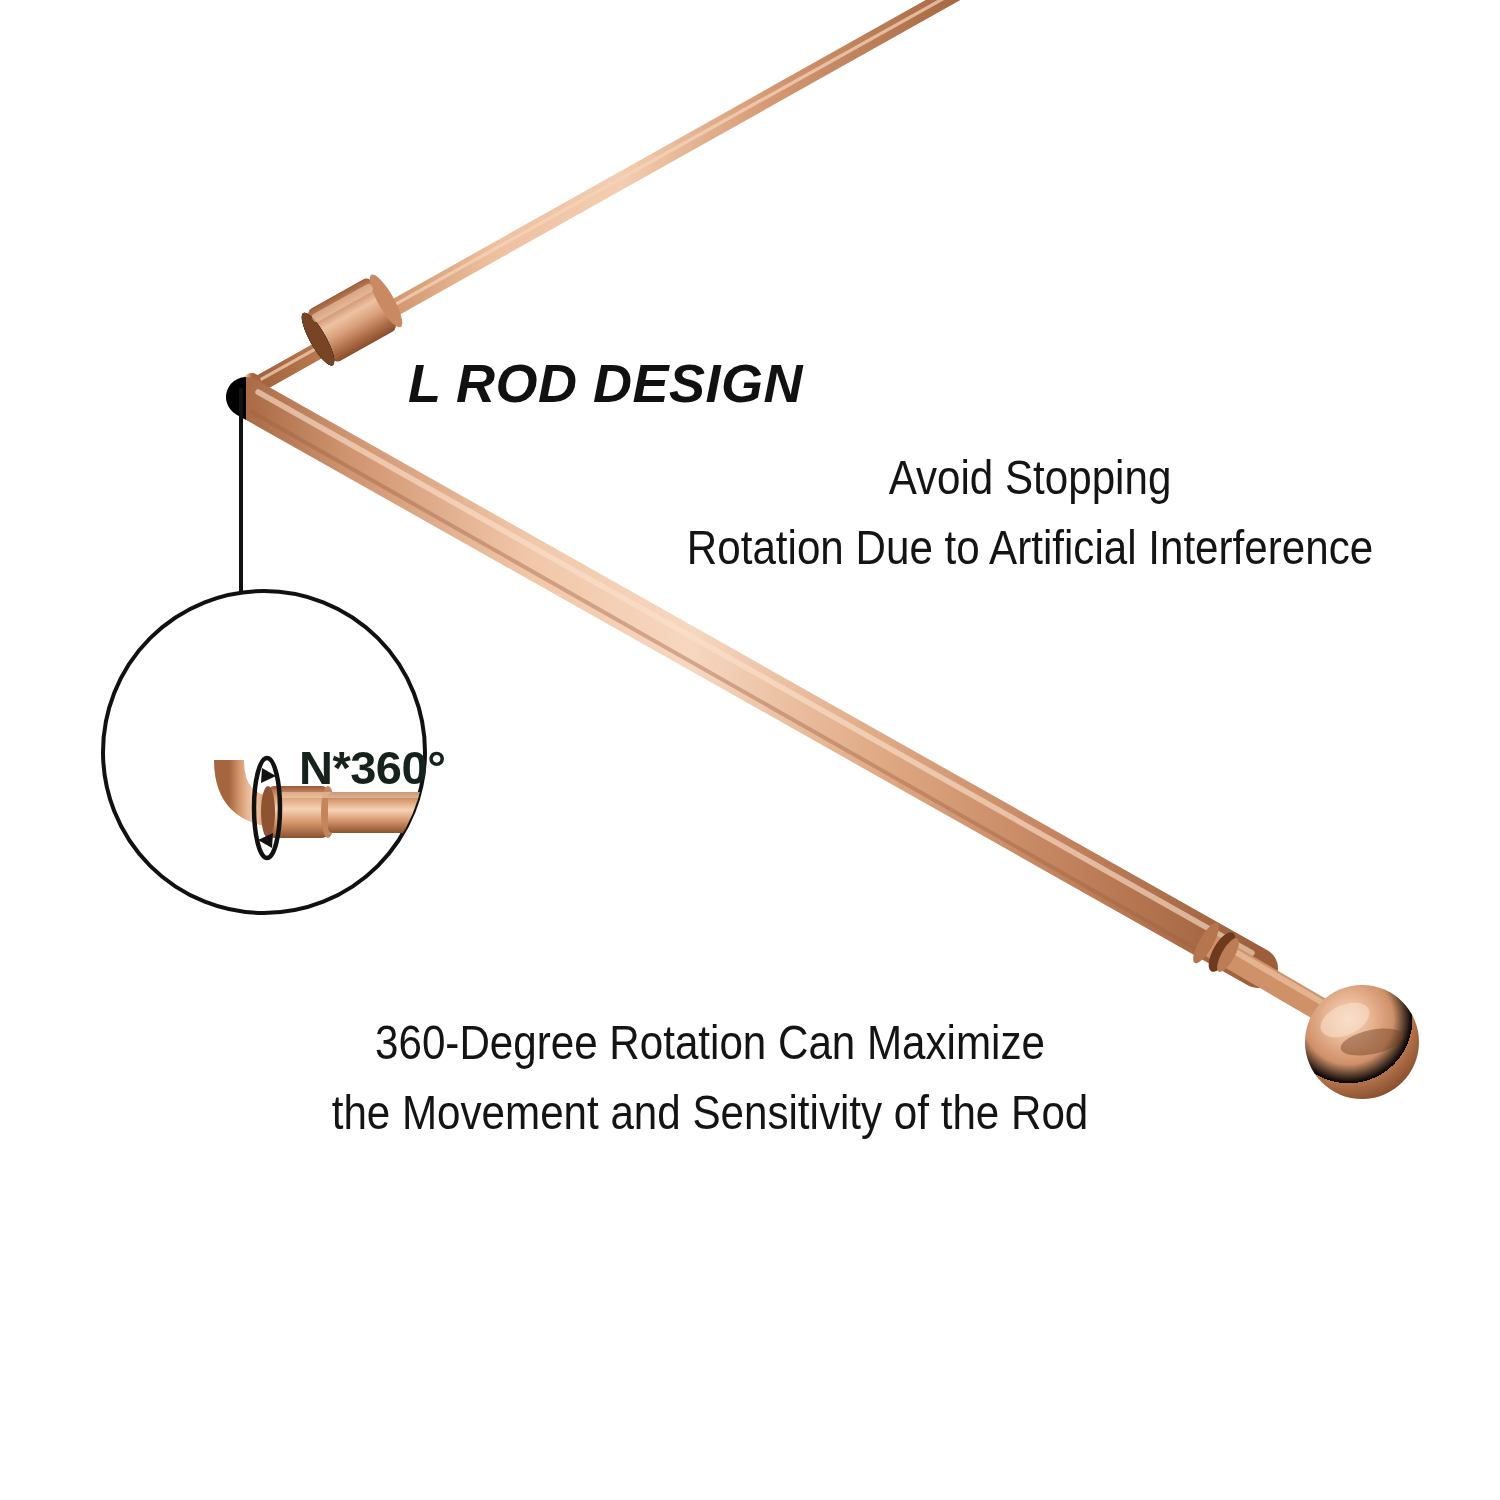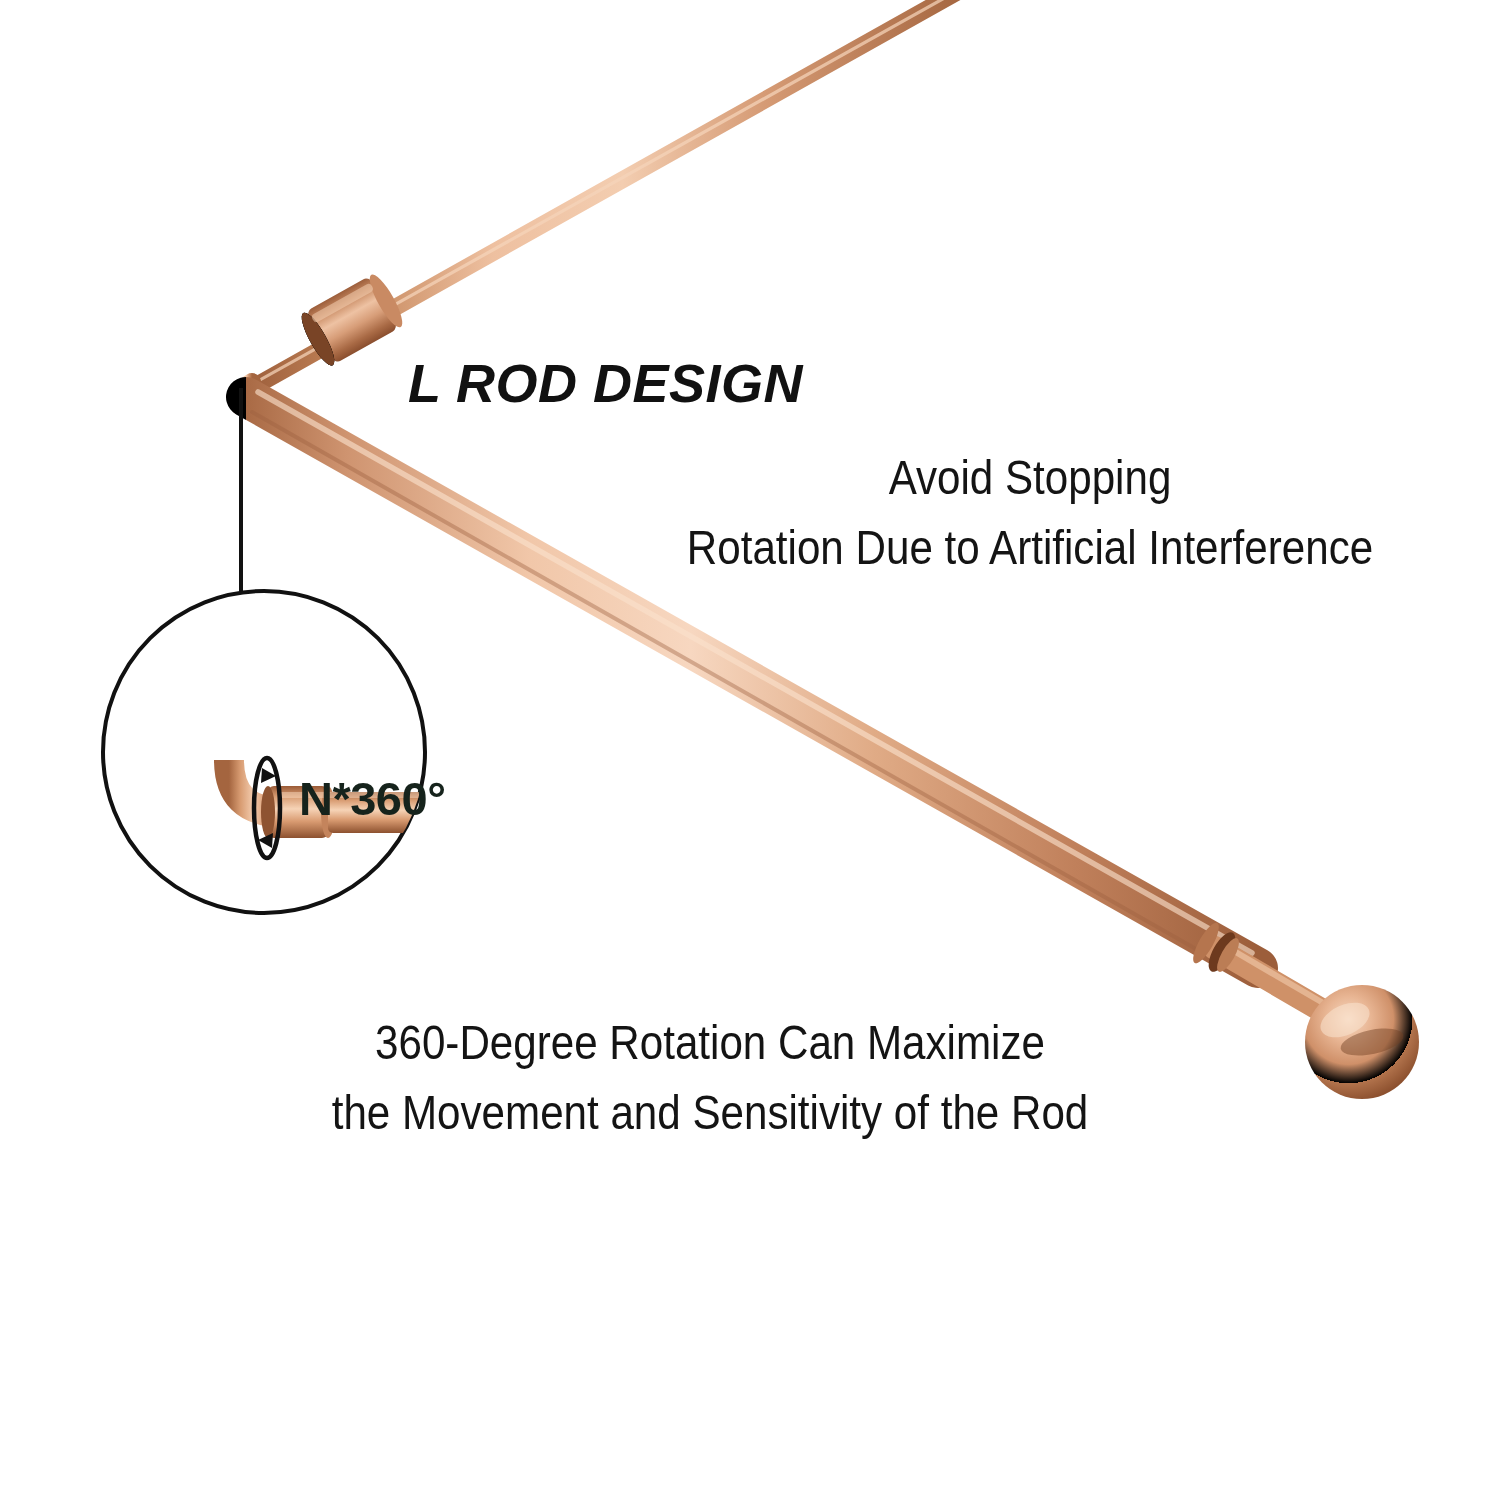--- a/index.html
+++ b/index.html
@@ -59,21 +59,21 @@
     color: #141414;
     font-size: 49px;
     line-height: 1.42;
     transform: scaleX(0.86);
     transform-origin: center top;
   }
   #bottom-block .line { display: block; white-space: nowrap; }
 
   #n360-label {
     left: 299px;
-    top: 771px;
+    top: 740px;
     font-size: 47px;
     font-weight: bold;
     color: #16231c;
     letter-spacing: -0.5px;
   }
 </style>
 </head>
 <body>
 
 <div id="stage">

